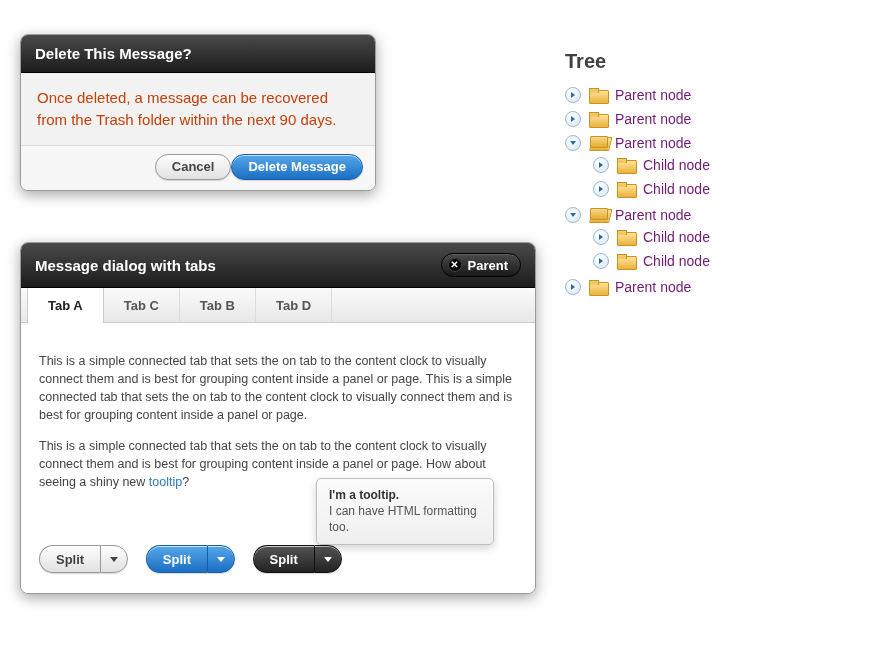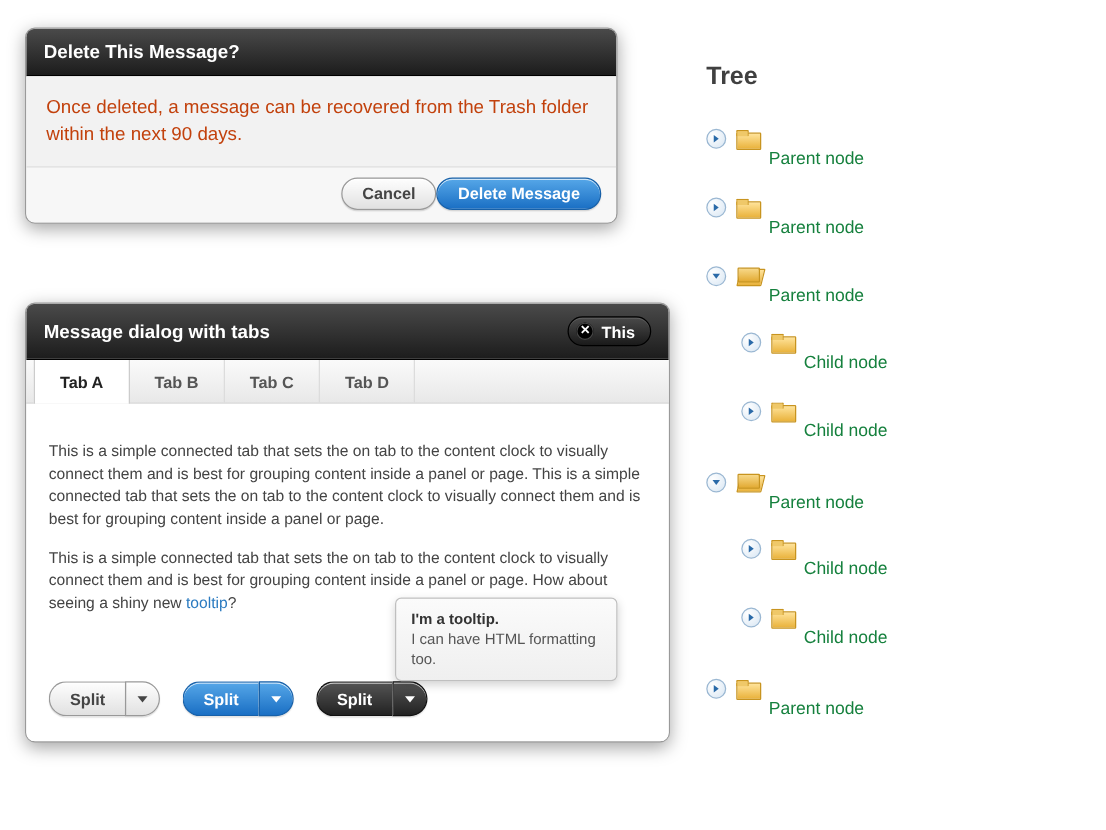--- a/index.html
+++ b/index.html
@@ -248,26 +248,25 @@
     transform-origin: bottom left;
   }
   .folder-open::after {
     left:1px; top:0; width:16px; height:10px;
     background: linear-gradient(#f7d888, #e3ab34);
     border: 1px solid #c8941f;
     border-radius: 1px;
   }
   .tree-label {
     font-size: 14px;
-    color: #15803d;
-    margin-top: 31px;
-  }
-
-  
-  #confirm-dialog { left: 20px; top: 22px; width: 474px; }
+    color: #701a75;
+  }
+
+  
+  #confirm-dialog { left: 20px; top: 34px; width: 356px; }
   #tabs-dialog    { left: 20px; top: 242px; width: 516px; }
   .split-area { padding: 22px 18px 20px; background:#fff; }
   .tooltip      { left: 316px; top: 478px; width: 178px; }
 </style>
 </head>
 <body>
 
 <div id="confirm-dialog" class="dialog">
   <div class="dialog-header">
     <span>Delete This Message?</span>
@@ -281,33 +280,33 @@
       <span>Delete Message</span>
     </div>
   </div>
 </div>
 
 <div id="tabs-dialog" class="dialog">
   <div class="dialog-header">
     <span>Message dialog with tabs</span>
     <div class="close-pill">
       <span class="close-x">✕</span>
-      <span>This</span>
+      <span>Parent</span>
     </div>
   </div>
 
   <div class="tabbar">
     <div class="tab active">
       <span>Tab A</span>
     </div>
     <div class="tab">
+      <span>Tab C</span>
+    </div>
+    <div class="tab">
       <span>Tab B</span>
-    </div>
-    <div class="tab">
-      <span>Tab C</span>
     </div>
     <div class="tab">
       <span>Tab D</span>
     </div>
   </div>
 
   <div class="tab-body">
     <p>This is a simple connected tab that sets the on tab to the content clock to visually connect them and is best for grouping content inside a panel or page. This is a simple connected tab that sets the on tab to the content clock to visually connect them and is best for grouping content inside a panel or page.</p>
     <p>
       <span>This is a simple connected tab that sets the on tab to the content clock to visually connect them and is best for grouping content inside a panel or page. How about seeing a shiny new </span><a href="#"><span>tooltip</span></a><span>?</span>

